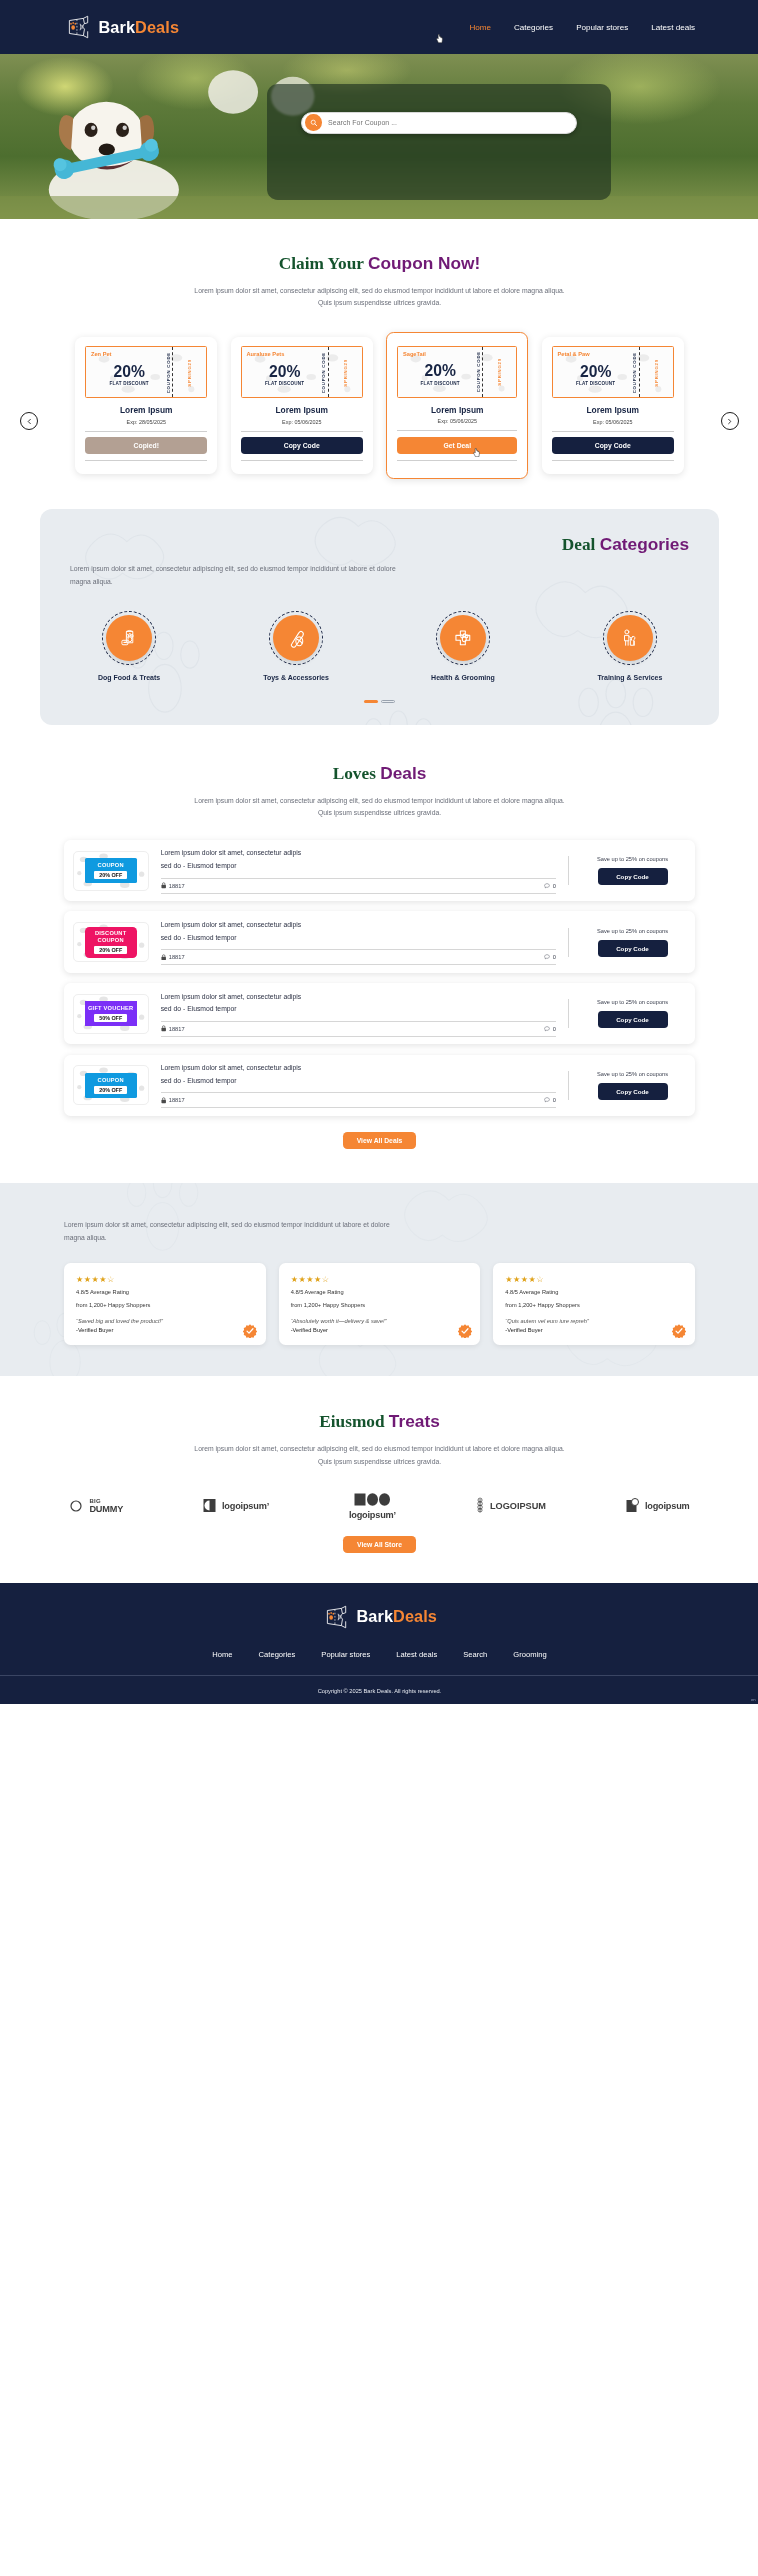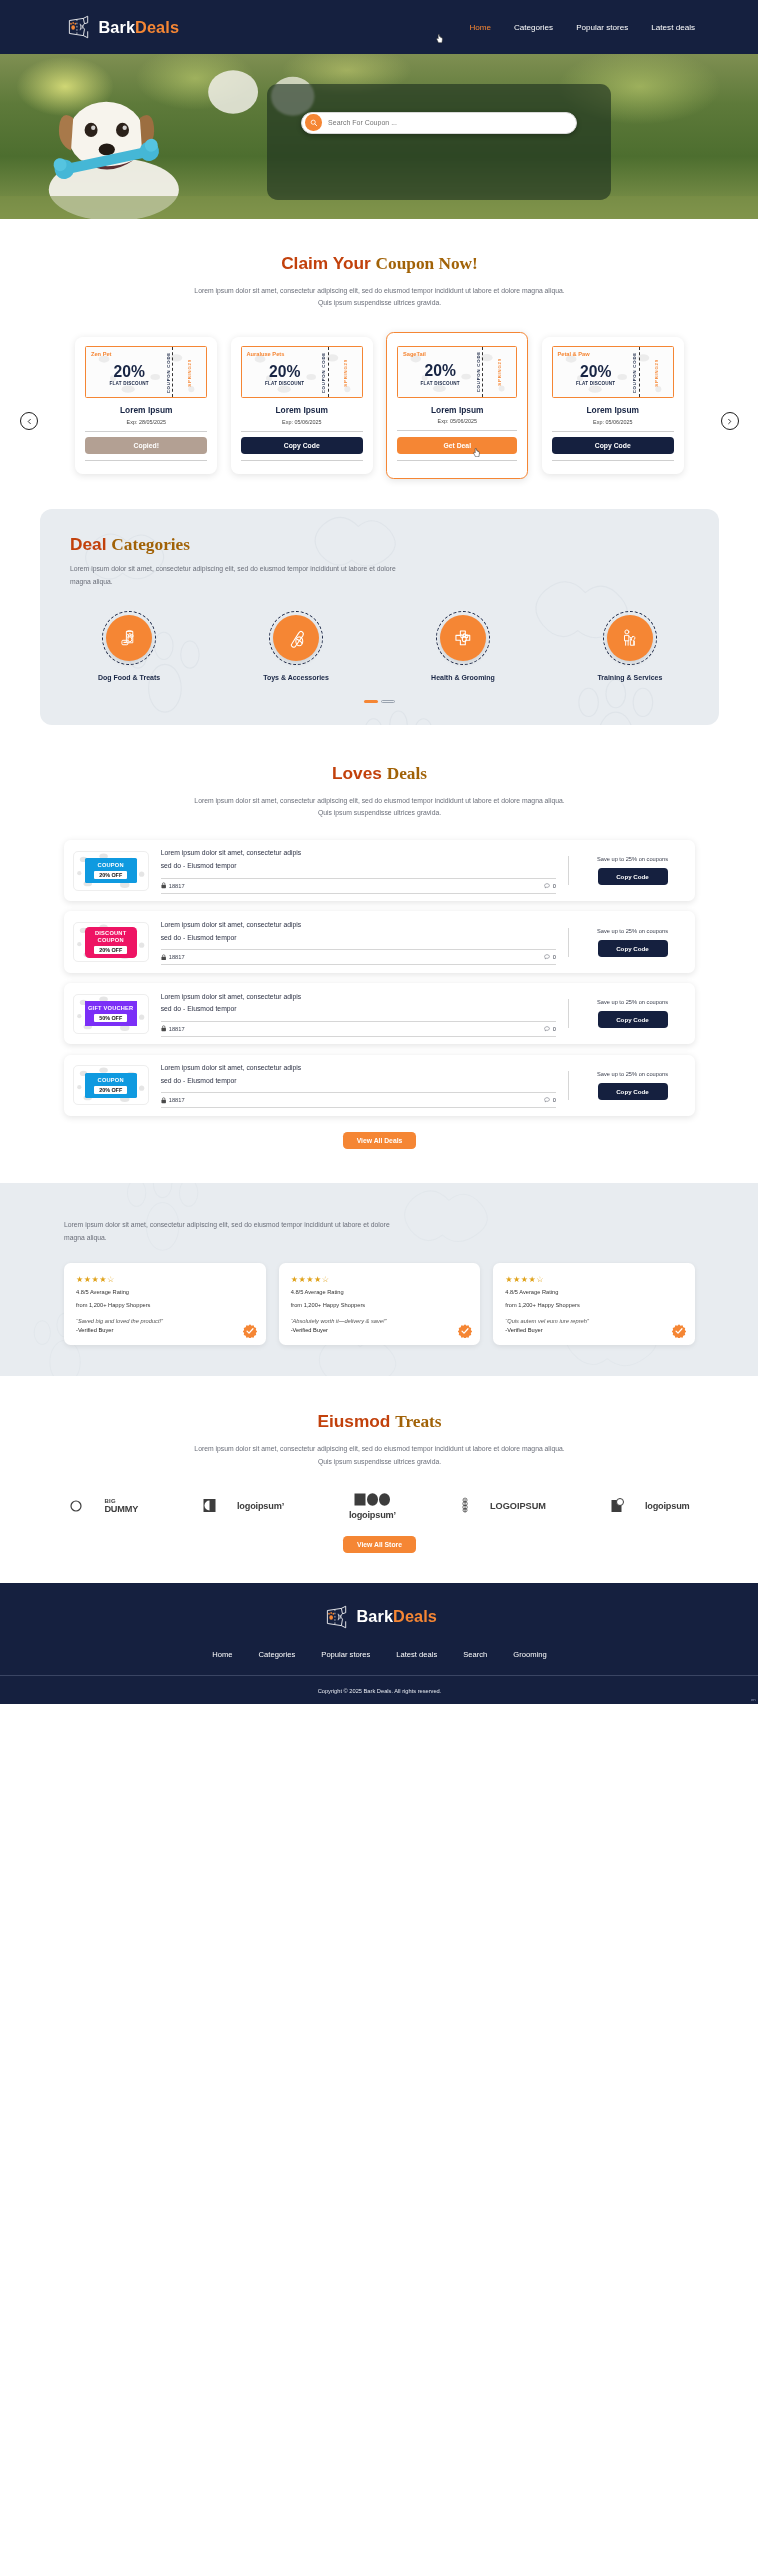--- a/index.html
+++ b/index.html
@@ -57,22 +57,22 @@
   }
   .hero-search input {
     border: 0; outline: 0; flex: 1; font-size: 7px; color: #777;
     font-family: "Liberation Sans", sans-serif; padding-left: 6.5px; background: transparent;
   }
 
   
   .section { padding: 0 64px; }
   .sec-head { text-align: center; }
   .sec-title { font-size: 17.3px; font-weight: bold; line-height: 1.2; }
-  .sec-title .t1 { color: #c2410c; }
-  .sec-title .t2 { color: #a16207; font-family: Liberation Serif, serif; }
+  .sec-title .t1 { color: #14532d; font-family: Liberation Serif, serif; }
+  .sec-title .t2 { color: #701a75; }
   .sec-sub {
     margin: 9.8px auto 0; font-size: 6.8px; color: #6b6f7a; line-height: 1.9;
     max-width: 379px; text-align: center;
   }
 
   
   .coupons-wrap { margin-top: 21.7px; position: relative; padding: 0 64px 0; }
   .carousel-arrow {
     position: absolute; top: 80px; width: 18.4px; height: 18.4px; border-radius: 50%;
     border: 1.1px solid #1d1d1d; background: #fff; cursor: pointer;
@@ -199,21 +199,21 @@
   }
   .stars { font-size: 8.1px; color: #e0a21a; letter-spacing: 0.5px; }
   .rating-line { font-size: 5.7px; color: #333; margin-top: 3.8px; line-height: 1.65; }
   .quote { font-size: 5.7px; color: #555; font-style: italic; margin-top: 7.6px; }
   .buyer { font-size: 5.7px; color: #222; margin-top: 3.3px; }
   .verify-badge { position: absolute; right: 8.7px; bottom: 7.6px; width: 14px; height: 14px; }
 
   
   .stores { padding: 35px 64px 30px; text-align: center; }
   .logo-row { display: flex; justify-content: space-between; align-items: center; margin-top: 24px; padding: 0 5.4px; }
-  .logo-item { color: #3d3d3d; display: flex; align-items: center; gap: 21px; }
+  .logo-item { color: #3d3d3d; display: flex; align-items: center; gap: 6px; }
   .logo-txt { font-size: 9.2px; font-weight: bold; letter-spacing: -0.2px; }
 
   
   .footer { background: #15203f; padding: 19.5px 0 0; }
   .footer-brand { display: flex; align-items: center; justify-content: center; gap: 6.5px; }
   .footer-nav { display: flex; justify-content: center; gap: 26px; margin-top: 19.5px; padding-bottom: 16.3px; }
   .footer-nav a { color: #fff; font-size: 7.6px; text-decoration: none; }
   .footer-bottom { border-top: 0.5px solid #3a4563; padding: 8.7px 0; text-align: center; }
   .footer-copy { color: #e6e9f0; font-size: 5.7px; }
   .corner-tag { position: absolute; right: 3.3px; bottom: 2.2px; font-size: 4.3px; color: #8e99b5; }
@@ -482,21 +482,21 @@
         <ellipse cx="1060" cy="340" rx="18" ry="26"></ellipse>
           <ellipse cx="1110" cy="356" rx="18" ry="26"></ellipse>
         <ellipse cx="660" cy="470" rx="30" ry="42"></ellipse>
           <ellipse cx="614" cy="410" rx="16" ry="24"></ellipse>
         <ellipse cx="660" cy="396" rx="16" ry="24"></ellipse>
           <ellipse cx="706" cy="410" rx="16" ry="24"></ellipse>
         <path d="M700 510 q36 -30 66 2 q30 -24 56 8 q24 30 -10 52 q-32 22 -58 0 q-28 22 -54 -8 q-22 -28 0 -54 z"></path>
       </g>
     </svg>
     <div class="cats-content">
-      <h2 class="sec-title" style="text-align:left;">
+      <h2 class="sec-title" style="text-align:right;">
         <span class="t1">Deal </span><span class="t2">Categories</span>
       </h2>
       <p class="cats-sub">Lorem ipsum dolor sit amet, consectetur adipiscing elit, sed do eiusmod tempor incididunt ut labore et dolore magna aliqua.</p>
 
       <div class="cat-row">
         <div class="cat-item">
           <div class="cat-circle-outer">
             <div class="cat-circle">
               <svg viewBox="0 0 44 44" width="21.7" height="21.7">
                 <g fill="none" stroke="#fff" stroke-width="2" stroke-linejoin="round">

